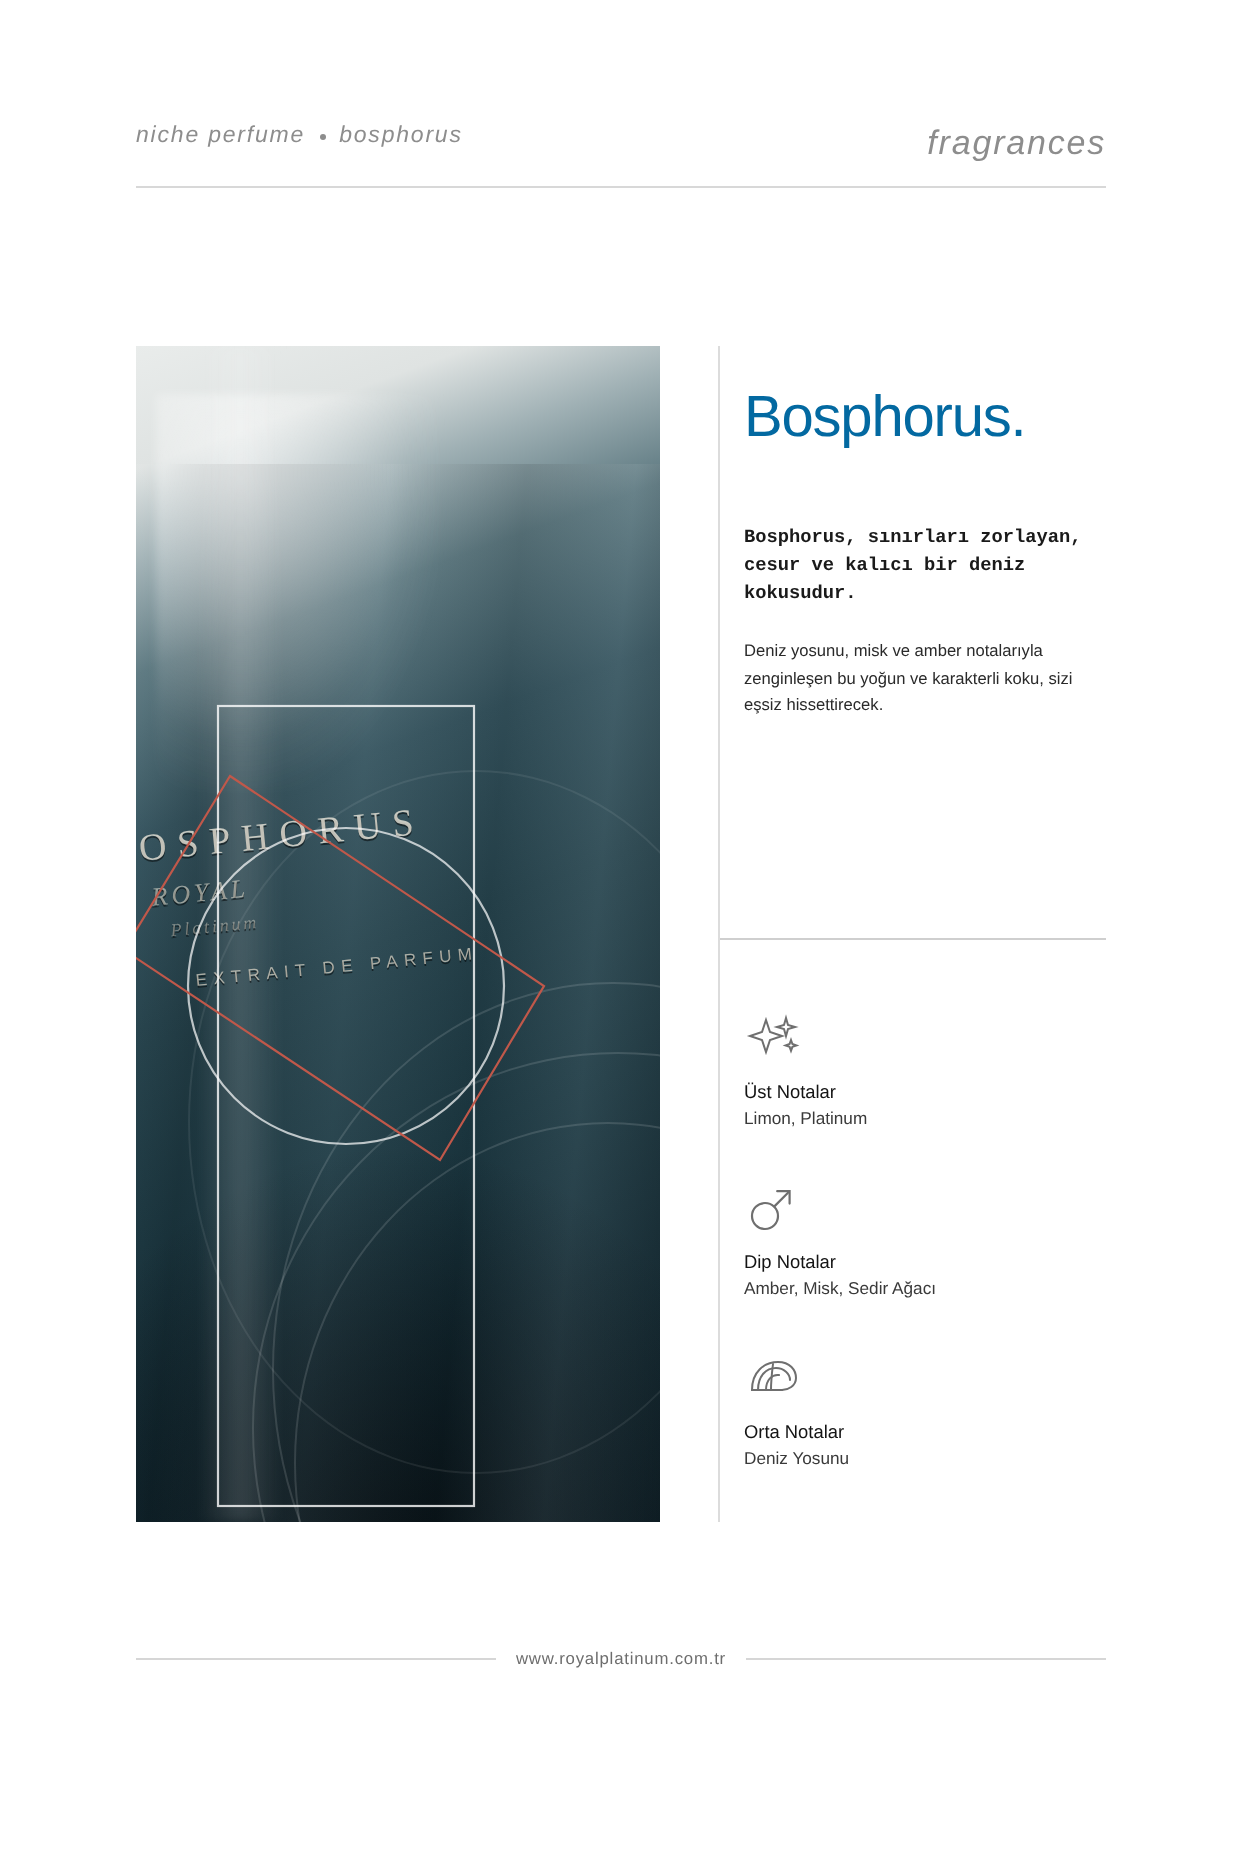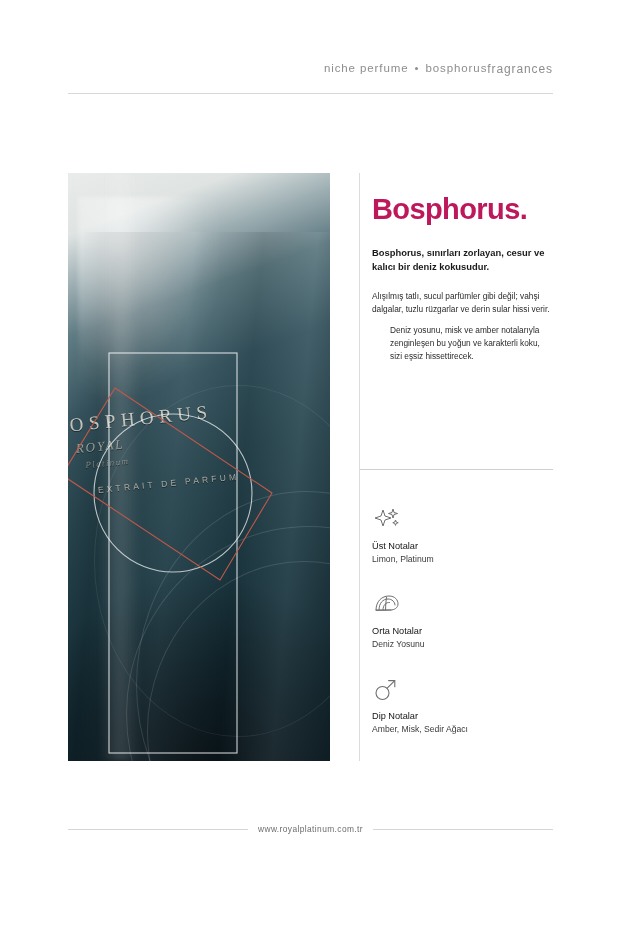--- a/index.html
+++ b/index.html
@@ -25,42 +25,43 @@
 
   
   .header {
     position: absolute;
     left: 68px;
     right: 68px;
     top: 62px;
     height: 32px;
     display: flex;
     align-items: flex-start;
-    justify-content: flex-end;
+    justify-content: space-between;
     border-bottom: 1px solid #d8d8d8;
     padding-bottom: 9px;
+    font-style: italic;
   }
   .header-left {
     display: flex;
     align-items: center;
     gap: 7px;
     font-size: 11.5px;
     letter-spacing: 0.9px;
     color: #8d8d8d;
     font-weight: 400;
   }
   .header-dot {
     width: 3px;
     height: 3px;
     border-radius: 50%;
     background: #8d8d8d;
     display: inline-block;
   }
   .header-right {
-    font-size: 12px;
+    font-size: 17px;
     letter-spacing: 0.9px;
     color: #8d8d8d;
   }
 
   
   .image-panel {
     position: absolute;
     left: 68px;
     top: 173px;
     width: 262px;
@@ -170,32 +171,33 @@
 
   
   .right-col {
     position: absolute;
     left: 372px;
     top: 173px;
     width: 181px;
   }
   .title {
     font-size: 29px;
-    font-weight: 700;
+    font-weight: 400;
     letter-spacing: -0.6px;
     margin: 21px 0 0 0;
     line-height: 1.05;
-    color: #be185d;
+    color: #0369a1;
   }
   .lede {
     font-size: 9.4px;
     font-weight: 700;
     line-height: 1.45;
-    margin-top: 22px;
+    margin-top: 38px;
     color: #1a1a1a;
+    font-family: Liberation Mono, monospace;
   }
   .body-copy {
     font-size: 8.3px;
     line-height: 1.62;
     margin-top: 16px;
     color: #2a2a2a;
   }
   .body-copy p { margin: 0; }
   .body-copy p + p { margin-top: 7px; margin-left: 18px; }
 
@@ -309,67 +311,66 @@
       <polygon points="47,215 204,320 152,407 -6,302" fill="none" stroke="#c0584a" stroke-width="1.1"></polygon>
     </svg>
   </div>
 
   <div class="vrule"></div>
 
   <div class="right-col">
     <h1 class="title">Bosphorus.</h1>
     <div class="lede">Bosphorus, sınırları zorlayan, cesur ve kalıcı bir deniz kokusudur.</div>
     <div class="body-copy">
-      <p>Alışılmış tatlı, sucul parfümler gibi değil; vahşi dalgalar, tuzlu rüzgarlar ve derin sular hissi verir.</p>
       <p>Deniz yosunu, misk ve amber notalarıyla zenginleşen bu yoğun ve karakterli koku, sizi eşsiz hissettirecek.</p>
     </div>
   </div>
 
   <div class="divider"></div>
 
   <div class="notes">
 
     <div class="note">
       <div class="note-icon">
         <svg width="30" height="26" viewBox="0 0 30 26" fill="none" stroke="#6f6f6f" stroke-width="1">
           <path d="M11 3 L13 9 L19 11 L13 13 L11 19 L9 13 L3 11 L9 9 Z"></path>
           <path d="M21 2 L22 5.5 L25.5 6.5 L22 7.5 L21 11 L20 7.5 L16.5 6.5 L20 5.5 Z"></path>
           <path d="M23.5 13 L24.2 15 L26.2 15.7 L24.2 16.4 L23.5 18.4 L22.8 16.4 L20.8 15.7 L22.8 15 Z"></path>
         </svg>
       </div>
       <div class="note-name">Üst Notalar</div>
       <div class="note-val">Limon, Platinum</div>
+    </div>
+
+    <div class="note">
+      <div class="note-icon">
+        <svg width="30" height="26" viewBox="0 0 30 26" fill="none" stroke="#6f6f6f" stroke-width="1.1" stroke-linecap="round">
+          <circle cx="10.5" cy="16" r="6.5"></circle>
+          <path d="M15.2 11.2 L22 4.4"></path>
+          <path d="M16.6 3.6 L22.8 3.6 L22.8 9.8"></path>
+        </svg>
+      </div>
+      <div class="note-name">Dip Notalar</div>
+      <div class="note-val">Amber, Misk, Sedir Ağacı</div>
     </div>
 
     <div class="note">
       <div class="note-icon">
         <svg width="30" height="26" viewBox="0 0 30 26" fill="none" stroke="#6f6f6f" stroke-width="1" stroke-linecap="round">
           <path d="M4 18 C4 9 10 4 17 4 C23 4 26 8 26 12 C26 16 22 18 19 18 Z"></path>
           <path d="M7 18 C7 11 11 7 16 7 C20 7 23 10 23 13"></path>
           <path d="M11 18 C11 13 14 10 17.5 10.5"></path>
           <path d="M4 18 L19 18"></path>
           <path d="M14.5 5 C14 9 13.5 14 13.5 18"></path>
         </svg>
       </div>
       <div class="note-name">Orta Notalar</div>
       <div class="note-val">Deniz Yosunu</div>
     </div>
 
-    <div class="note">
-      <div class="note-icon">
-        <svg width="30" height="26" viewBox="0 0 30 26" fill="none" stroke="#6f6f6f" stroke-width="1.1" stroke-linecap="round">
-          <circle cx="10.5" cy="16" r="6.5"></circle>
-          <path d="M15.2 11.2 L22 4.4"></path>
-          <path d="M16.6 3.6 L22.8 3.6 L22.8 9.8"></path>
-        </svg>
-      </div>
-      <div class="note-name">Dip Notalar</div>
-      <div class="note-val">Amber, Misk, Sedir Ağacı</div>
-    </div>
-
   </div>
 
   <div class="footer">
     <div class="rule"></div>
     <div class="url">www.royalplatinum.com.tr</div>
     <div class="rule"></div>
   </div>
 
 </div>
 

